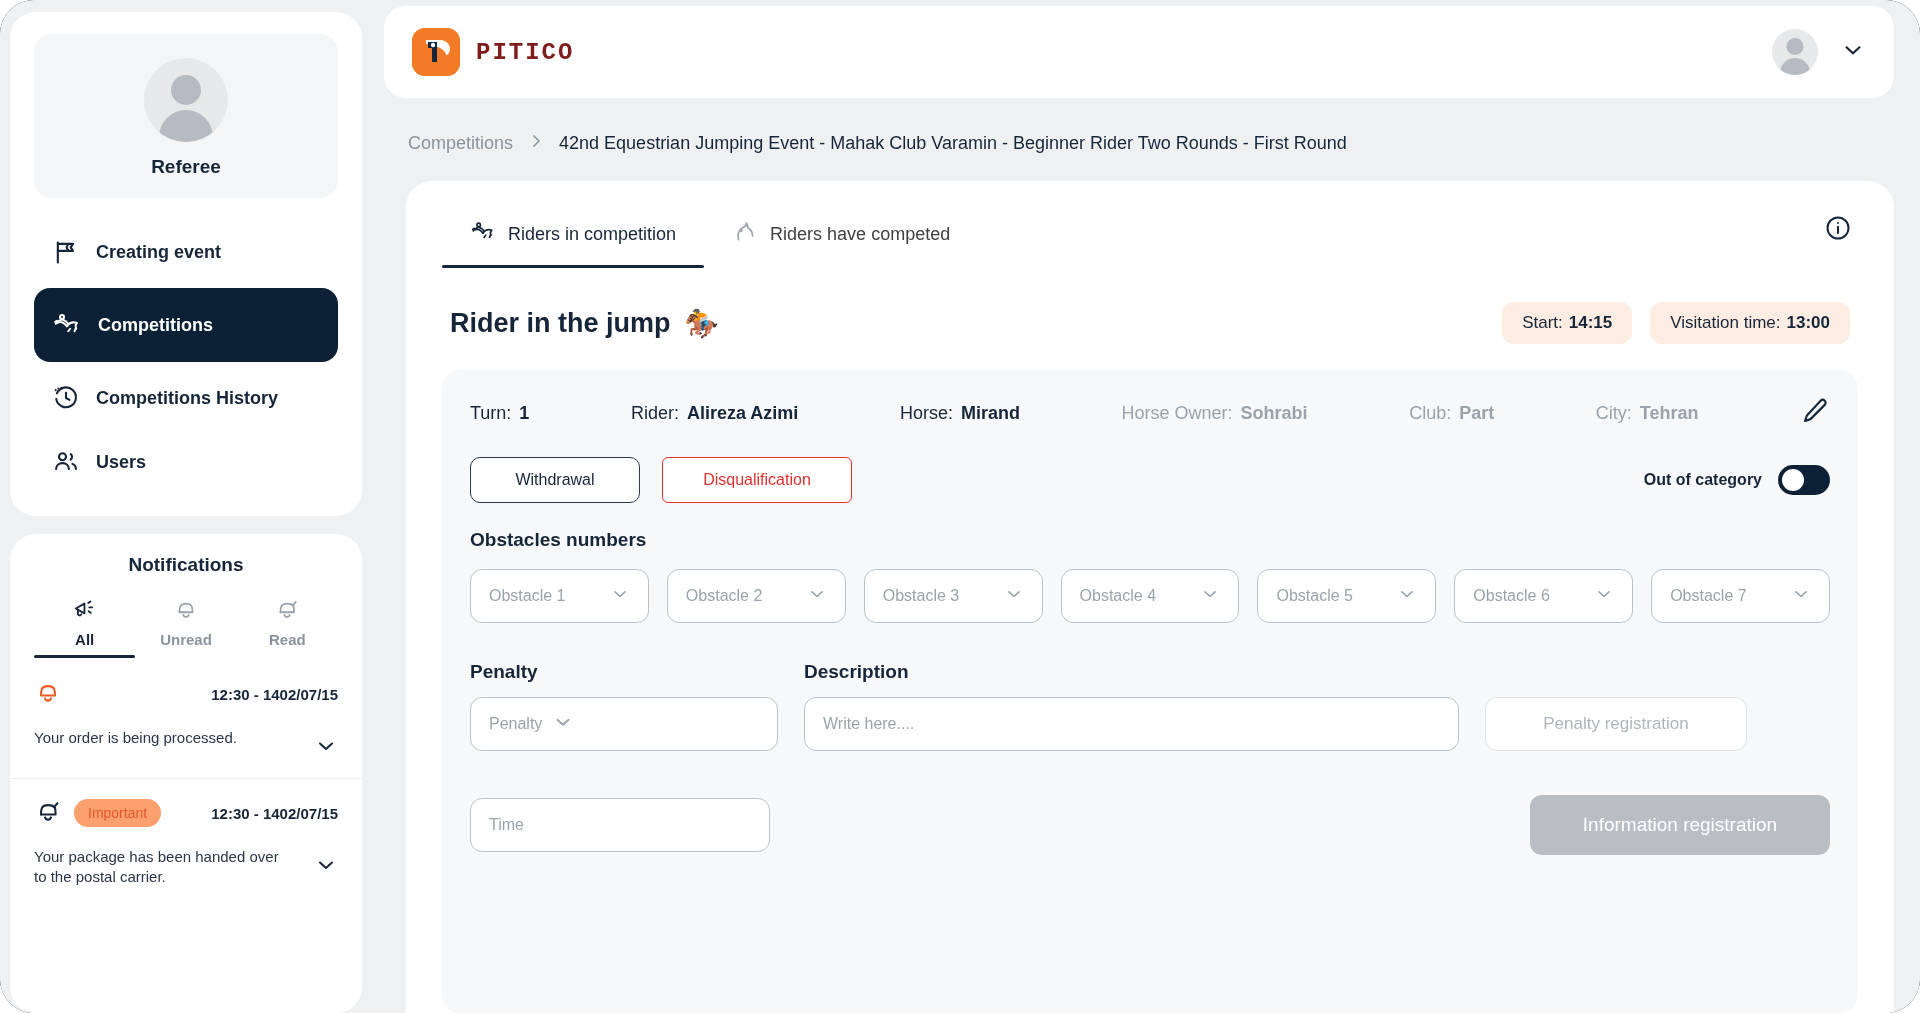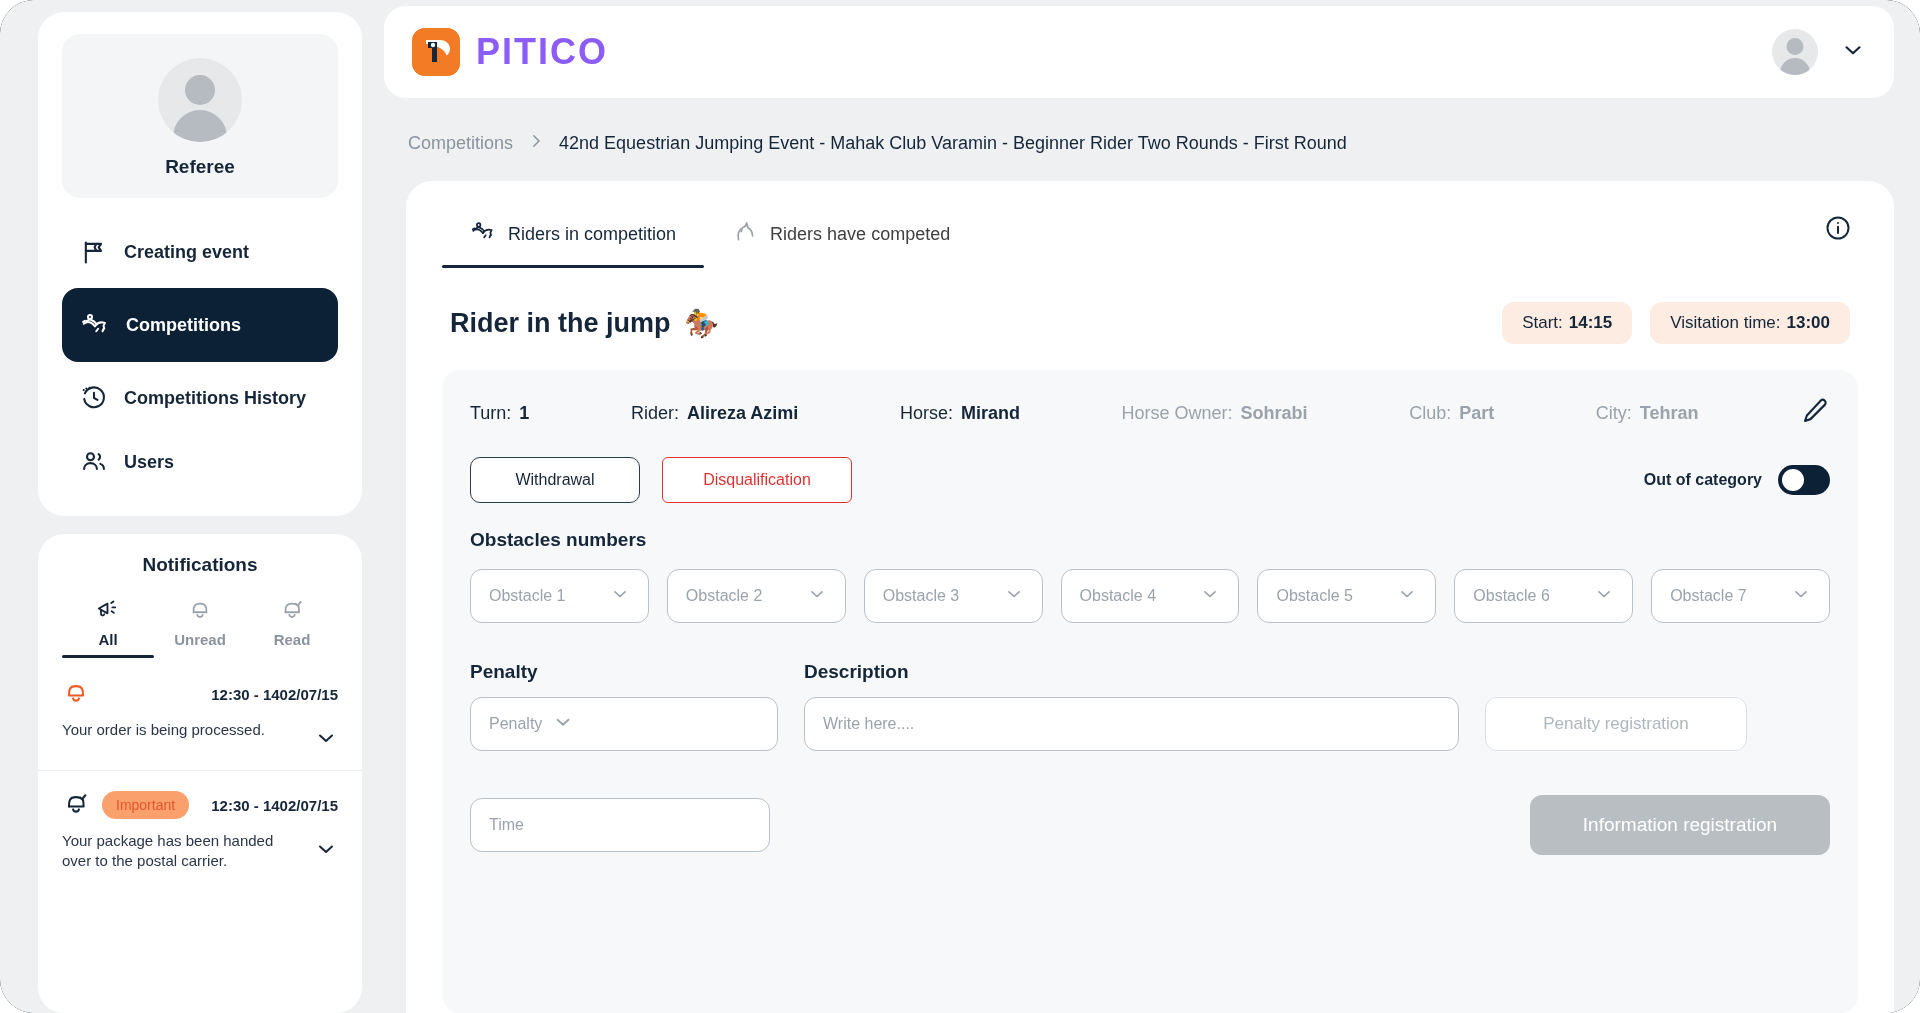--- a/index.html
+++ b/index.html
@@ -31,21 +31,21 @@
     overflow: hidden;
     display: flex;
   }
 
   
   .sidebar {
     width: 384px;
     flex: 0 0 384px;
     height: 100%;
     background: #eef0f2;
-    padding: 12px 22px 0 38px;
+    padding: 12px 22px 0 10px;
     display: flex;
     flex-direction: column;
     gap: 18px;
   }
   .side-card {
     background: #ffffff;
     border-radius: 26px;
     padding: 22px 24px 26px 24px;
   }
   .profile-box {
@@ -151,21 +151,21 @@
     font-size: 14px; font-weight: 400;
     padding: 6px 14px;
     border-radius: 16px;
   }
   .notif-time {
     margin-left: auto;
     font-size: 15px; font-weight: 700; color: #16263a;
   }
   .notif-body {
     display: flex; align-items: flex-start; gap: 26px;
-    margin-top: 10px;
+    margin-top: 18px;
   }
   .notif-text {
     font-size: 15px; color: #2a3648; line-height: 1.35;
     max-width: 255px;
   }
   .notif-chev { margin-left: auto; flex: 0 0 auto; padding-top: 6px; }
 
   
   .main {
     flex: 1 1 auto;
@@ -185,21 +185,21 @@
   }
   .brand { display: flex; align-items: center; gap: 16px; }
   .brand-mark {
     width: 48px; height: 48px;
     border-radius: 13px;
     background: #f47b26;
     position: relative; overflow: hidden;
     flex: 0 0 auto;
   }
   .brand-name {
-    font-size: 36px; font-weight: 700; letter-spacing: 2px; color: #8b5cf6;
+    font-size: 24px; font-weight: 700; letter-spacing: 2px; color: #7f1d1d; font-family: Liberation Mono, monospace;
   }
   .topbar-right {
     margin-left: auto;
     display: flex; align-items: center; gap: 22px;
   }
   .avatar-sm {
     width: 46px; height: 46px; border-radius: 50%;
     background: #e6e8ea; position: relative; overflow: hidden;
   }
   .avatar-sm .head {

